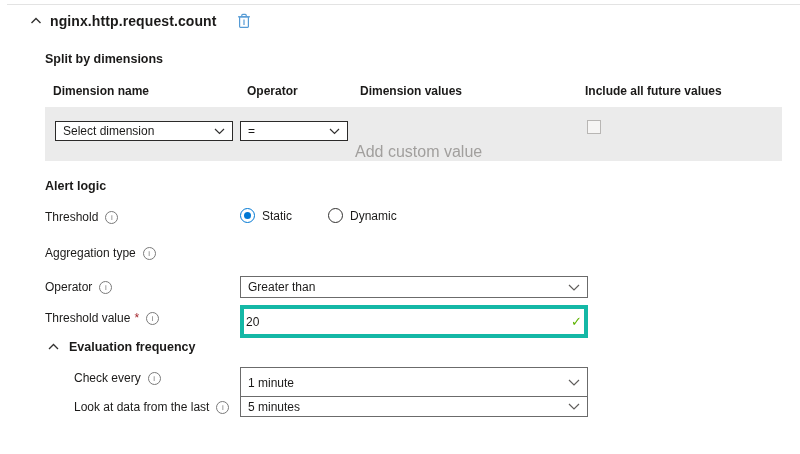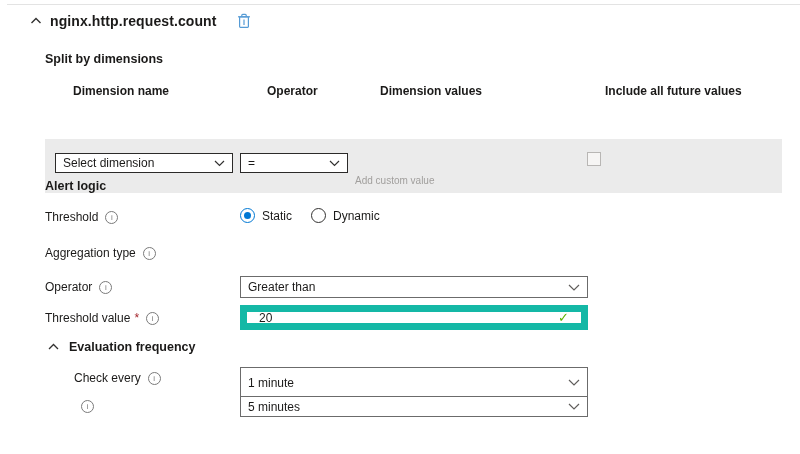--- a/index.html
+++ b/index.html
@@ -9,52 +9,52 @@
 
   
   .hdr{position:absolute;top:13px;left:30px;display:flex;align-items:center;justify-content:space-between;}
   .hdr .chev{width:12px;height:12px;display:flex;align-items:center;justify-content:center;cursor:pointer;}
   .hdr-title{font-size:14px;font-weight:700;margin-left:8px;letter-spacing:.1px;}
   .trash{margin-left:20px;display:flex;align-items:center;cursor:pointer;}
 
   .sec-title{position:absolute;left:45px;font-weight:700;font-size:12.5px;}
 
   
-  .col-hdr{position:absolute;top:84px;font-weight:700;font-size:12px;margin-left:20px;}
-  .dim-row{position:absolute;left:45px;top:107px;width:737px;height:54px;background:#ebebeb;margin-top:32px;}
+  .col-hdr{position:absolute;top:84px;font-weight:700;font-size:12px;}
+  .dim-row{position:absolute;left:45px;top:107px;width:737px;height:54px;background:#ebebeb;}
   .dd{box-sizing:border-box;display:flex;align-items:center;justify-content:space-between;
       padding:0 7px;background:#fff;border:1px solid #6b6b6b;height:22px;font-size:12px;color:#1b1a19;cursor:pointer;}
   .dd.dark{border-color:#2b2a29;height:20px;}
   .dd.disabled{background:#f1f0ef;border-color:#c3c1bf;color:#a19f9d;cursor:default;}
   .dim-row .dd{position:absolute;top:14px;}
   .dd-select-dimension{left:10px;width:178px;}
   .dd-operator-eq{left:195px;width:108px;}
   .dd-dim-values{left:310px;width:218px;}
-  .add-custom{position:absolute;left:310px;top:36px;color:#a19f9d;font-size:10px;}
+  .add-custom{position:absolute;left:310px;top:36px;color:#a19f9d;font-size:16px;}
   .chkbox{position:absolute;left:542px;top:13px;width:14px;height:14px;box-sizing:border-box;
           border:1px solid #b8b6b4;background:#f6f5f4;}
 
   
   .lbl{position:absolute;display:flex;align-items:center;font-size:12px;color:#1b1a19;}
   .info{display:inline-block;width:11px;height:11px;margin-left:7px;border:1px solid #7a7a7a;border-radius:50%;
         color:#7a7a7a;font-size:8px;line-height:11px;text-align:center;font-style:normal;}
   .req{color:#a4262c;margin-left:4px;}
   .ctl{position:absolute;left:240px;width:348px;box-sizing:border-box;}
 
   
-  .radio-group{display:flex;align-items:center;gap:7px;}
+  .radio-group{display:flex;align-items:center;gap:24px;}
   .radio-opt{display:flex;align-items:center;gap:7px;margin-right:12px;cursor:pointer;}
   .radio-circle{width:15px;height:15px;border-radius:50%;border:1px solid #323130;box-sizing:border-box;
                 display:flex;align-items:center;justify-content:center;background:#fff;}
   .radio-opt.checked .radio-circle{border-color:#0078d4;}
   .radio-dot{width:7px;height:7px;border-radius:50%;background:transparent;}
   .radio-opt.checked .radio-dot{background:#0078d4;}
 
   
-  .thr-input-wrap{display:flex;align-items:center;height:25px;border:7px solid #14b8a6;background:#fff;padding:0 12px;}
+  .thr-input-wrap{display:flex;align-items:center;height:33px;border:4px solid #14b8a6;background:#fff;padding:0 2px;}
   .thr-input{flex:1;border:none;outline:none;font-family:"Liberation Sans",sans-serif;font-size:12px;color:#1b1a19;background:transparent;padding:0;}
   .valid-check{color:#5db300;font-size:13px;line-height:1;}
 
   .sub-hdr{position:absolute;left:48px;display:flex;align-items:center;font-weight:700;font-size:12.5px;}
   .sub-hdr .chev{margin-right:10px;display:flex;align-items:center;cursor:pointer;}
 </style>
 </head>
 <body>
 
 <div class="page">
@@ -164,20 +164,21 @@
     <i class="info">i</i>
   </div>
   <div class="ctl dd" style="top:367px;height:31px">
     <span>1 minute</span>
     <svg width="12" height="7" viewBox="0 0 12 7">
         <path d="M1 1l5 5 5-5" fill="none" stroke="#605e5c" stroke-width="1.2"></path>
       </svg>
   </div>
 
   <div class="lbl" style="left:74px;top:400px">
+    <span>Look at data from the last</span>
     <i class="info">i</i>
   </div>
   <div class="ctl dd" style="top:396px;height:21px">
     <span>5 minutes</span>
     <svg width="12" height="7" viewBox="0 0 12 7">
         <path d="M1 1l5 5 5-5" fill="none" stroke="#605e5c" stroke-width="1.2"></path>
       </svg>
   </div>
 </div>
 

